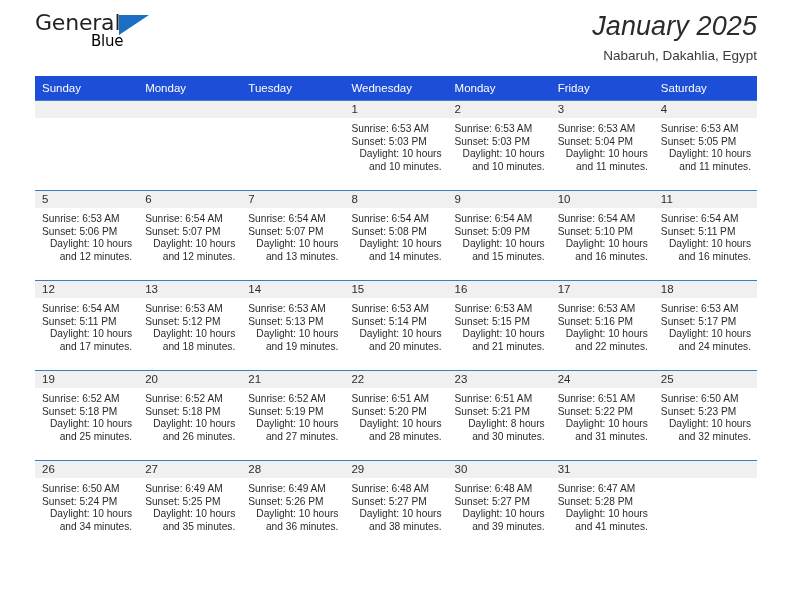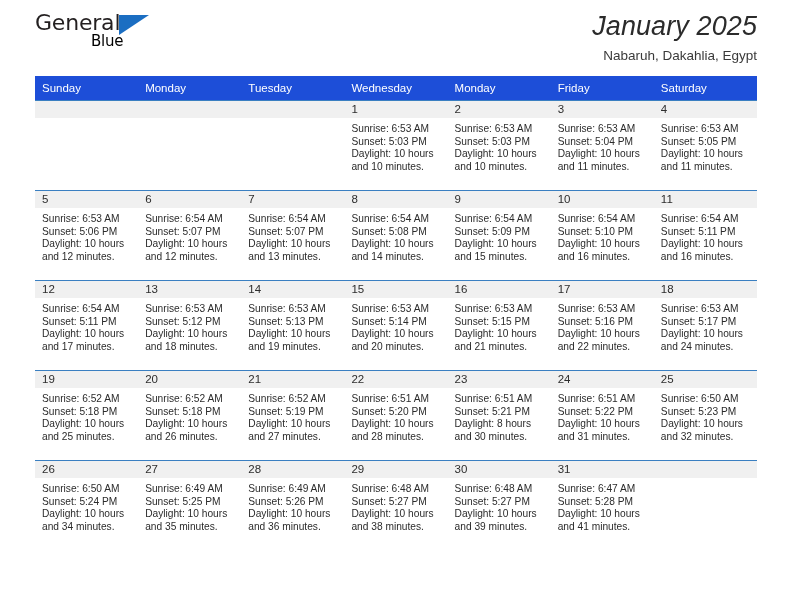--- a/index.html
+++ b/index.html
@@ -130,20 +130,21 @@
     padding: 5px 6px 0 7px;
     font-size: 10.2px;
     line-height: 12.6px;
     color: #2b2b2b;
   }
   .cell-body div {
     white-space: nowrap;
   }
   .cell-body .daylight {
     white-space: normal;
+    text-align: right;
   }
 
   td.empty .daynum-band {
     background: #f0f0f0;
   }
 </style>
 </head>
 <body>
 
 <div class="page">

